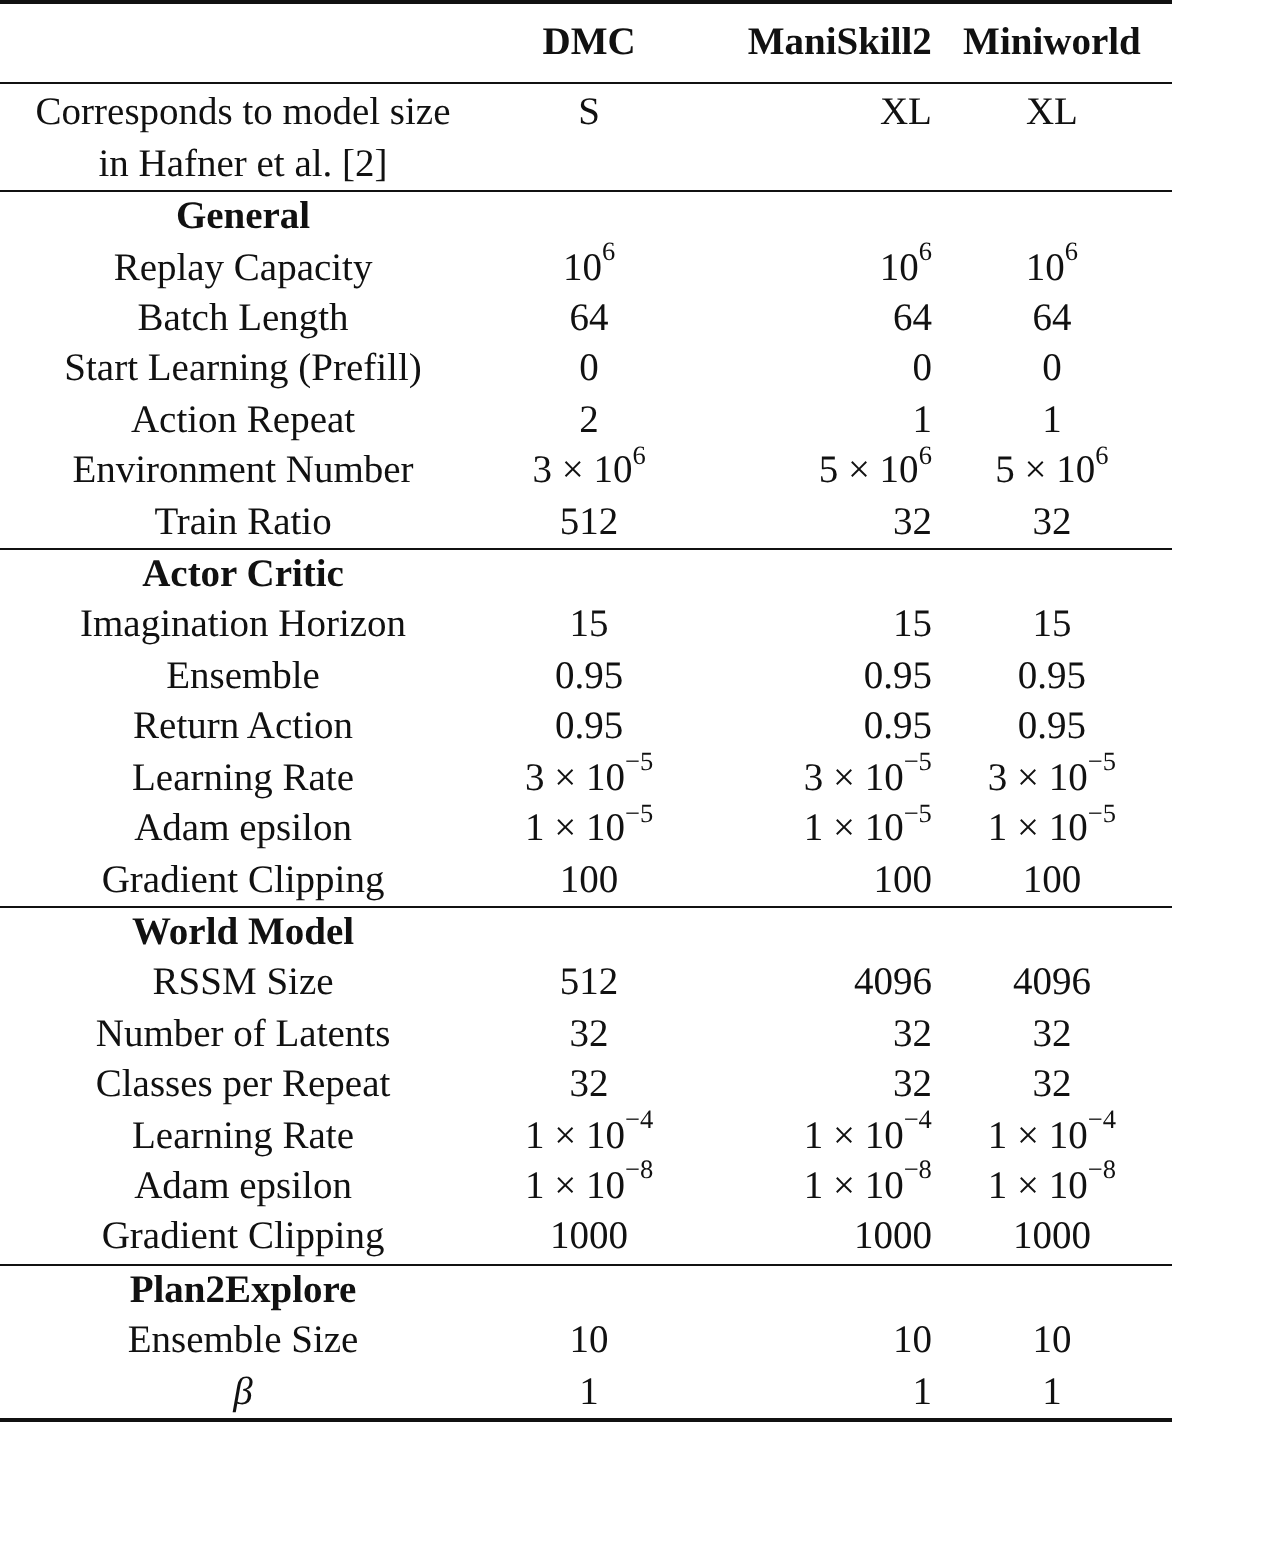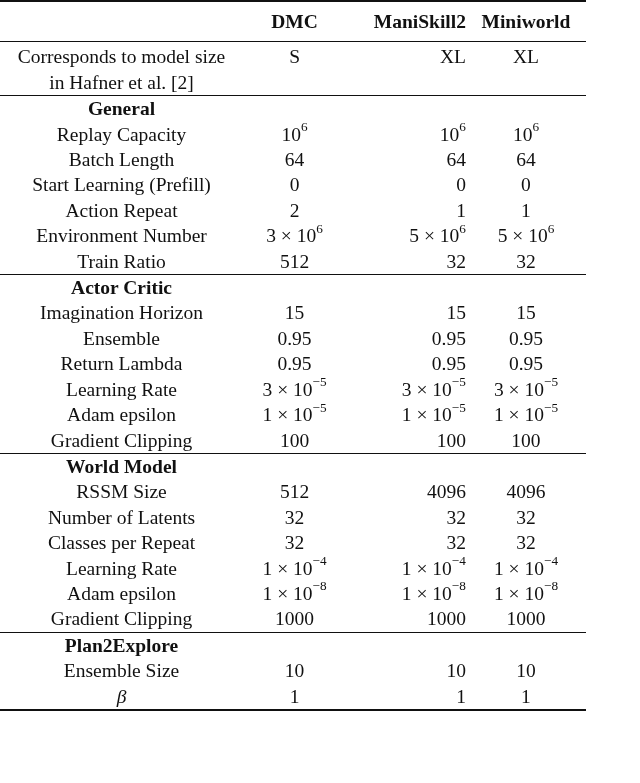--- a/index.html
+++ b/index.html
@@ -98,21 +98,21 @@
           <td class="c2"><span>15</span></td>
           <td class="c3"><span>15</span></td>
         </tr>
         <tr>
           <td class="c0">Ensemble</td>
           <td class="c1"><span>0.95</span></td>
           <td class="c2"><span>0.95</span></td>
           <td class="c3"><span>0.95</span></td>
         </tr>
         <tr>
-          <td class="c0">Return Lambda</td>
+          <td class="c0">Return Action</td>
           <td class="c1"><span>0.95</span></td>
           <td class="c2"><span>0.95</span></td>
           <td class="c3"><span>0.95</span></td>
         </tr>
         <tr>
           <td class="c0">Learning Rate</td>
           <td class="c1"><span>3 × 10</span><sup>−5</sup></td>
           <td class="c2"><span>3 × 10</span><sup>−5</sup></td>
           <td class="c3"><span>3 × 10</span><sup>−5</sup></td>
         </tr>

